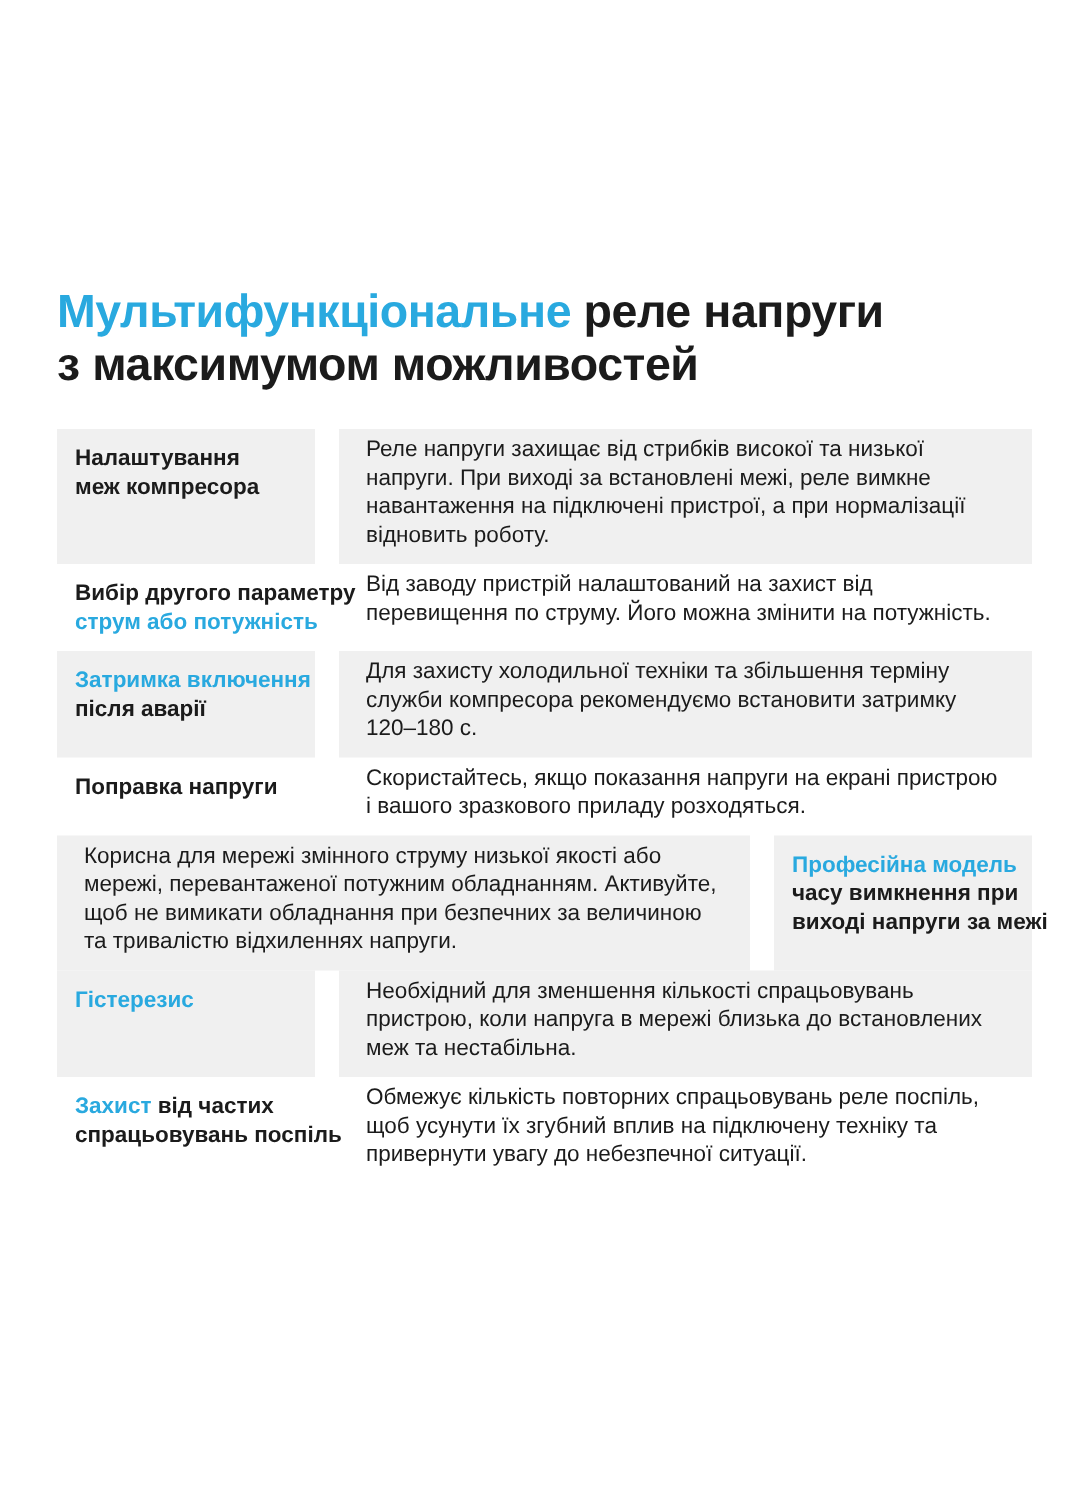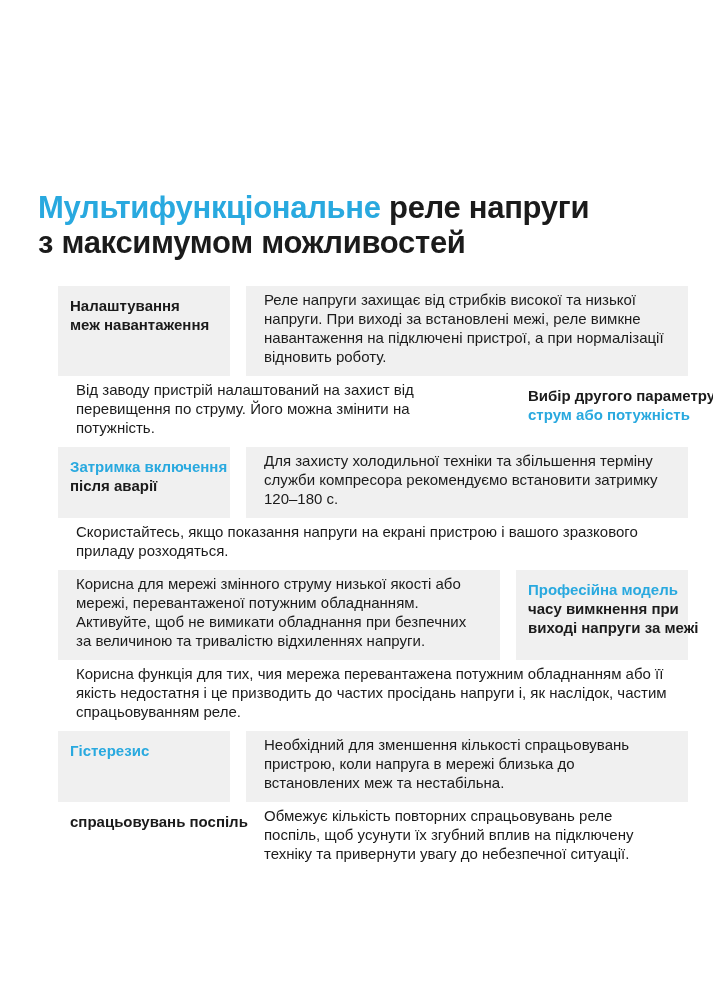--- a/index.html
+++ b/index.html
@@ -14,21 +14,21 @@
   .content{
     position:absolute;left:38px;top:190px;width:650px;
   }
   .page-title{
     margin:0 0 26px 0;
     font-size:31px;line-height:35px;font-weight:bold;
     color:var(--text,#1b1b1b);letter-spacing:-0.3px;
   }
   .accent{color:var(--accent,#29a9df);}
   .feature-table{display:flex;flex-direction:column;}
-  .row{display:flex;gap:16px;align-items:stretch;margin-left:20px;}
+  .row{display:flex;gap:16px;align-items:stretch;}
   .cell{box-sizing:border-box;}
   .row.shaded .cell{background:var(--shade,#f0f0f0);}
   .feature{
     flex:0 0 172px;width:172px;
     padding:10px 4px 10px 12px;
     font-size:15px;font-weight:bold;line-height:19px;
     color:var(--text,#1b1b1b);
   }
   .feature .fline{white-space:nowrap;}
   .desc{
@@ -44,66 +44,69 @@
 <div class="page">
   <div class="content">
     <h1 class="page-title"><span class="accent">Мультифункціональне</span><span> реле напруги</span><br>
       <span>з максимумом можливостей</span>
     </h1>
 
     <div class="feature-table" id="feature-table">
   <div class="row shaded">
     <div class="cell feature">
             <div class="fline"><span>Налаштування</span></div>
-            <div class="fline"><span>меж навантаження</span></div>
+            <div class="fline"><span>меж компресора</span></div>
           </div>
     <div class="cell desc">Реле напруги захищає від стрибків високої та низької напруги. При виході за встановлені межі, реле вимкне навантаження на підключені пристрої, а при нормалізації відновить роботу.</div>
   </div>
 
   <div class="row">
-    <div class="cell desc">Від заводу пристрій налаштований на захист від перевищення по струму. Його можна змінити на потужність.</div>
     <div class="cell feature">
             <div class="fline"><span>Вибір другого параметру</span></div>
             <div class="fline"><span class="accent">струм або потужність</span></div>
           </div>
+    <div class="cell desc">Від заводу пристрій налаштований на захист від перевищення по струму. Його можна змінити на потужність.</div>
   </div>
 
   <div class="row shaded">
     <div class="cell feature">
             <div class="fline"><span class="accent">Затримка включення</span></div>
             <div class="fline"><span>після аварії</span></div>
           </div>
     <div class="cell desc">Для захисту холодильної техніки та збільшення терміну служби компресора рекомендуємо встановити затримку 120–180 с.</div>
   </div>
 
   <div class="row">
+    <div class="cell feature">
+            <div class="fline"><span>Поправка напруги</span></div>
+          </div>
     <div class="cell desc">Скористайтесь, якщо показання напруги на екрані пристрою і вашого зразкового приладу розходяться.</div>
   </div>
 
   <div class="row shaded">
     <div class="cell desc">Корисна для мережі змінного струму низької якості або мережі, перевантаженої потужним обладнанням. Активуйте, щоб не вимикати обладнання при безпечних за величиною та тривалістю відхиленнях напруги.</div>
     <div class="cell feature">
             <div class="fline"><span class="accent">Професійна модель</span></div>
             <div class="fline"><span>часу вимкнення при</span></div>
             <div class="fline"><span>виході напруги за межі</span></div>
           </div>
   </div>
 
   <div class="row">
-    <div class="cell desc">Корисна функція для тих, чия мережа перевантажена потужним обладнанням або її якість недостатня і це призводить до частих просідань напруги і, як наслідок, частим спрацьовуванням реле.</div>
   </div>
 
   <div class="row shaded">
     <div class="cell feature">
             <div class="fline"><span class="accent">Гістерезис</span></div>
           </div>
     <div class="cell desc">Необхідний для зменшення кількості спрацьовувань пристрою, коли напруга в мережі близька до встановлених меж та нестабільна.</div>
   </div>
 
   <div class="row">
     <div class="cell feature">
+            <div class="fline"><span class="accent">Захист</span><span> від частих</span></div>
             <div class="fline"><span>спрацьовувань поспіль</span></div>
           </div>
     <div class="cell desc">Обмежує кількість повторних спрацьовувань реле поспіль, щоб усунути їх згубний вплив на підключену техніку та привернути увагу до небезпечної ситуації.</div>
   </div>
 </div>
   </div>
 </div>
 
 </body></html>

